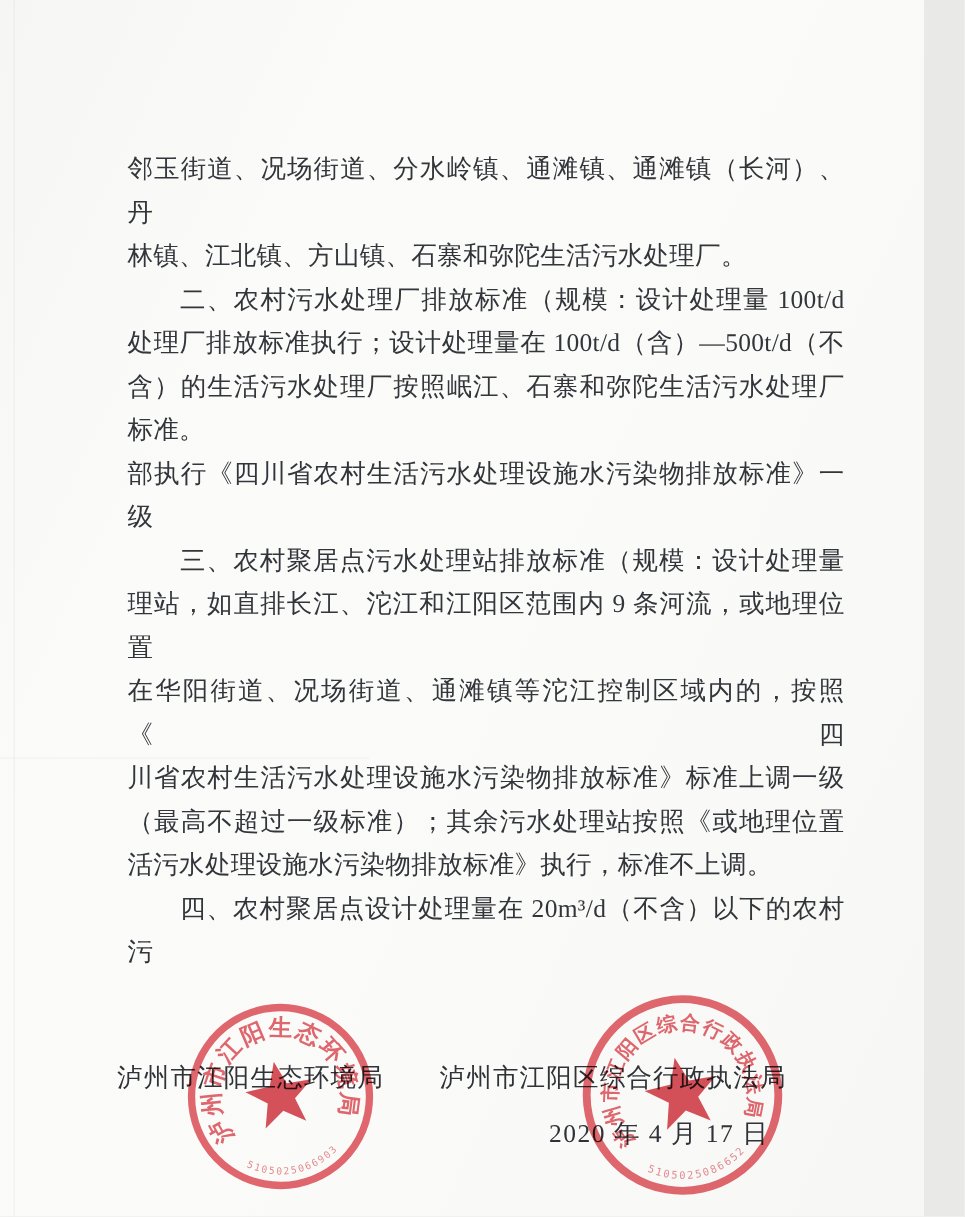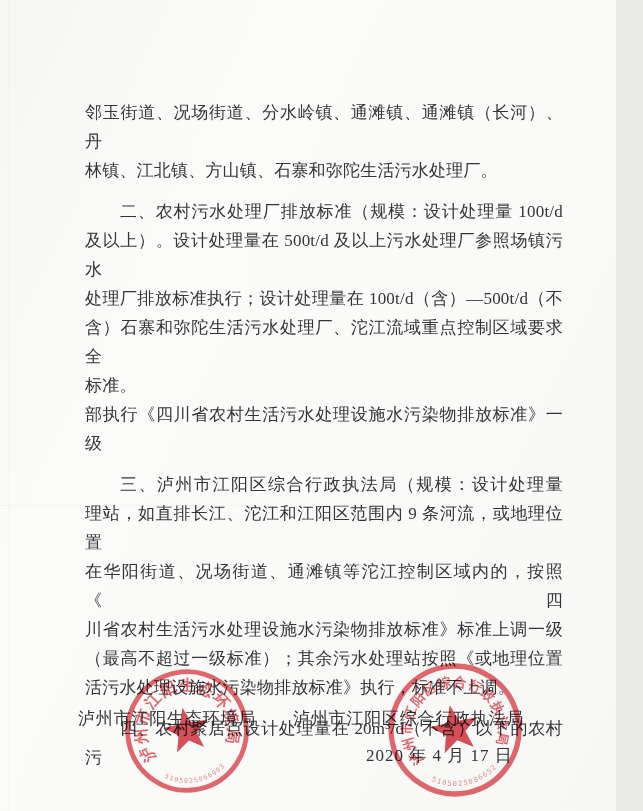--- a/index.html
+++ b/index.html
@@ -20,21 +20,21 @@
     position:absolute;left:0;top:505px;width:40%;height:1px;
     background:rgba(70,70,70,0.04);
   }
   .body-text{
     position:absolute;left:85px;top:98px;width:478px;
     font-size:17px;line-height:29px;color:#32353a;
     letter-spacing:0.2px;
   }
   .line{text-align:justify;text-align-last:left;white-space:normal;}
   .line.just{text-align-last:justify;}
-  .line.indent{text-indent:35px;margin-top:12px;}
+  .line.indent{text-indent:35px;}
   .sig{
     position:absolute;font-size:17px;color:#2f3237;letter-spacing:0.8px;
     white-space:nowrap;
   }
   .sig-left{left:78px;top:707px;}
   .sig-right{left:293px;top:707px;}
   .sig-date{left:366px;top:744px;letter-spacing:1px;}
   .seal{
     position:absolute;mix-blend-mode:multiply;opacity:0.92;
   }
@@ -46,26 +46,25 @@
 <body>
 
 <div class="page">
   <div class="crease-v"></div>
   <div class="crease-h"></div>
 
   <div class="body-text">
       <div class="line just">邻玉街道、况场街道、分水岭镇、通滩镇、通滩镇（长河）、丹</div>
       <div class="line">林镇、江北镇、方山镇、石寨和弥陀生活污水处理厂。</div>
       <div class="line indent just">二、农村污水处理厂排放标准（规模：设计处理量 100t/d</div>
-      <div class="line just">及以上）。设计处理量在 500t/d 及以上污水处理厂参照场镇污水</div>
       <div class="line just">处理厂排放标准执行；设计处理量在 100t/d（含）—500t/d（不</div>
-      <div class="line just">含）石寨和弥陀生活污水处理厂、沱江流域重点控制区域要求全</div>
+      <div class="line just">含）的生活污水处理厂按照岷江、石寨和弥陀生活污水处理厂</div>
       <div class="line">标准。</div>
       <div class="line just">部执行《四川省农村生活污水处理设施水污染物排放标准》一级</div>
-      <div class="line indent just">三、泸州市江阳区综合行政执法局（规模：设计处理量</div>
+      <div class="line indent just">三、农村聚居点污水处理站排放标准（规模：设计处理量</div>
       <div class="line just">理站，如直排长江、沱江和江阳区范围内 9 条河流，或地理位置</div>
       <div class="line just">在华阳街道、况场街道、通滩镇等沱江控制区域内的，按照《四</div>
       <div class="line just">川省农村生活污水处理设施水污染物排放标准》标准上调一级</div>
       <div class="line just">（最高不超过一级标准）；其余污水处理站按照《或地理位置</div>
       <div class="line">活污水处理设施水污染物排放标准》执行，标准不上调。</div>
       <div class="line indent just">四、农村聚居点设计处理量在 20m³/d（不含）以下的农村污</div>
     </div>
 
   <div class="sig sig-left">泸州市江阳生态环境局</div>
   <div class="sig sig-right">泸州市江阳区综合行政执法局</div>

